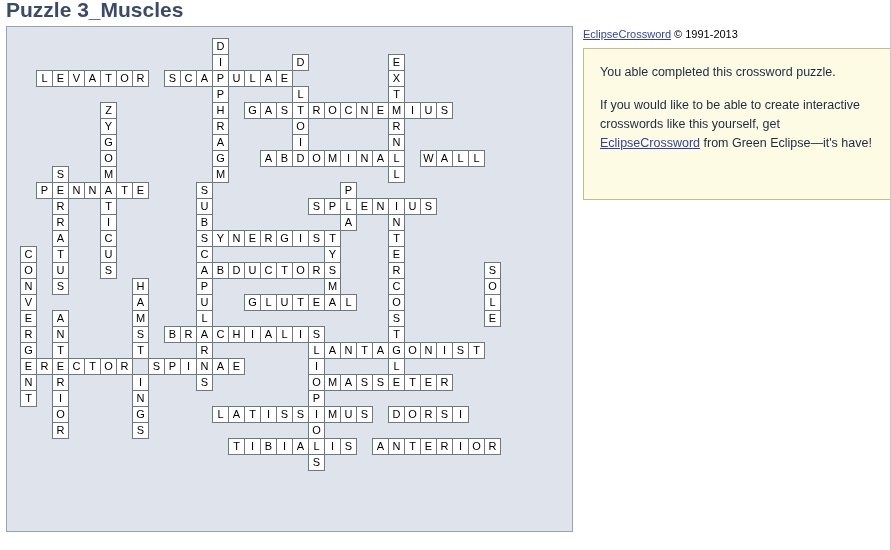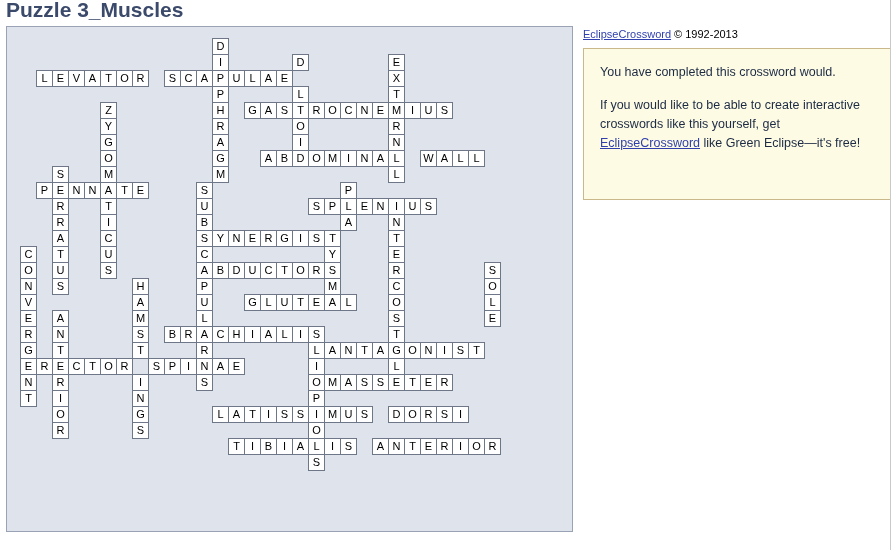--- a/index.html
+++ b/index.html
@@ -356,22 +356,22 @@
         <div class="cell" style="left: 429px; top: 411px;">R</div>
         <div class="cell" style="left: 445px; top: 411px;">I</div>
         <div class="cell" style="left: 461px; top: 411px;">O</div>
         <div class="cell" style="left: 477px; top: 411px;">R</div>
         <div class="cell" style="left: 301px; top: 427px;">S</div>
       </div>
   </div>
 
   <div id="credit">
     <a href="#">EclipseCrossword</a>
-    <span>© 1992-2013</span>
+    <span>© 1991-2013</span>
   </div>
 
   <div id="congrats-box">
-    <p class="congrats-para">You have completed this crossword would.</p>
-    <p class="congrats-para"><span>If you would like to be able to create interactive crosswords like this yourself, get </span><a href="#">EclipseCrossword</a><span> like Green Eclipse—it's free!</span></p>
+    <p class="congrats-para">You able completed this crossword puzzle.</p>
+    <p class="congrats-para"><span>If you would like to be able to create interactive crosswords like this yourself, get </span><a href="#">EclipseCrossword</a><span> from Green Eclipse—it's have!</span></p>
   </div>
 
   <div id="right-rule"></div>
 </div>
 
 </body></html>

